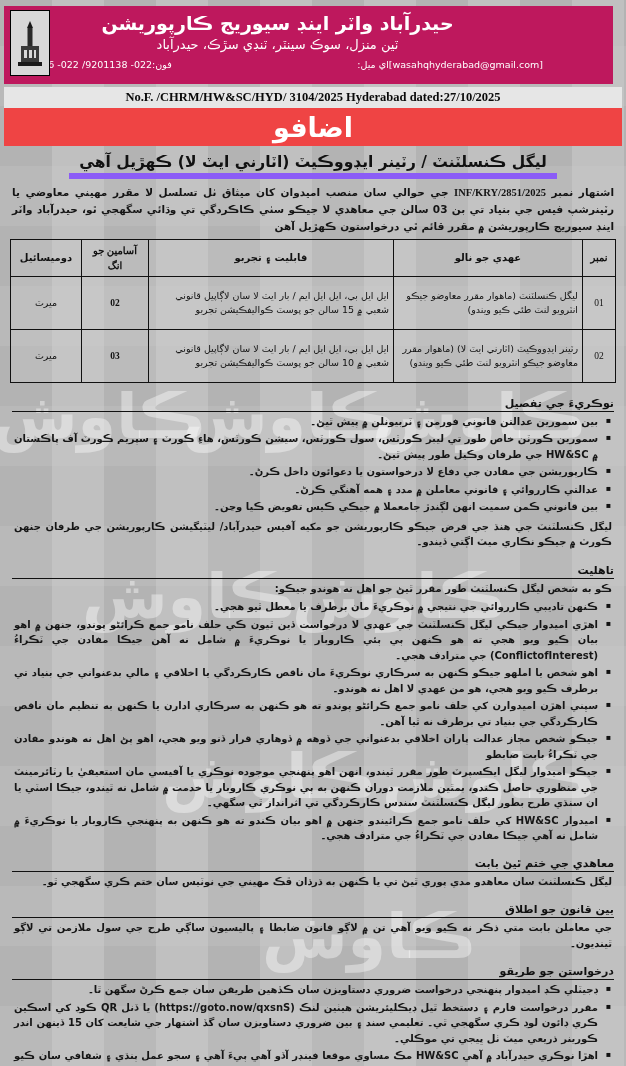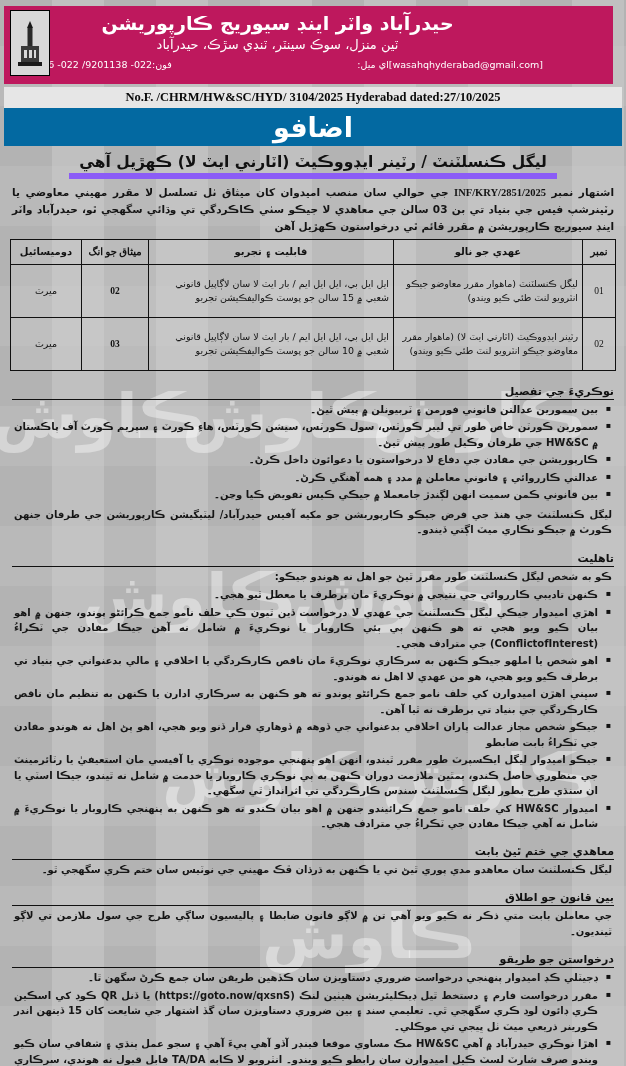--- a/index.html
+++ b/index.html
@@ -111,21 +111,21 @@
     font-family: "Liberation Serif", "DejaVu Serif", serif;
     font-size: 12.5px;
     font-weight: bold;
     color: #0a0a0a;
     padding: 3px 0 3px 0;
     direction: ltr;
   }
 
   
   .banner {
-    background: #0369a1;
+    background: #ef4444;
     margin: 0 4px;
     height: 38px;
     display: flex;
     align-items: center;
     justify-content: center;
   }
   .banner .word {
     color: #fff;
     font-size: 27px;
     font-weight: bold;
@@ -302,21 +302,21 @@
         <span class="refno">INF/KRY/2851/2025</span>
         <span>جي حوالي سان منصب اميدوان کان ميثاق ٺل تسلسل لا مقرر مهيني معاوضي يا رٽينرشپ فيس جي بنياد تي بن 03 سالن جي معاهدي لا جيڪو سٺي ڪاڪردگي تي وڌائي سگهجي ٿو، حيدرآباد واٽر اينڊ سيوريج ڪارپوريشن ۾ مقرر قائم ٿي درخواستون ڪهڙيل آهن</span>
       </div>
 
       <table class="posts">
         <thead>
           <tr>
             <th class="c-num">نمبر</th>
             <th class="c-post">عهدي جو نالو</th>
             <th class="c-qual">قابليت ۽ تجربو</th>
-            <th class="c-count">ميثاق جو انگ</th>
+            <th class="c-count">آسامين جو انگ</th>
             <th class="c-dom">دوميسائيل</th>
           </tr>
         </thead>
         <tbody>
           <tr class="body-row">
             <td class="c-num">01</td>
             <td class="c-post">ليگل ڪنسلٽنٽ (ماهوار مقرر معاوضو جيڪو انٽرويو لنٽ طئي ڪيو ويندو)</td>
             <td class="c-qual">ايل ايل بي، ايل ايل ايم / بار ايٽ لا سان لاڳاپيل قانوني شعبي ۾ 15 سالن جو پوسٽ ڪواليفڪيشن تجربو</td>
             <td class="c-count">02</td>
             <td class="c-dom">ميرٽ</td>

